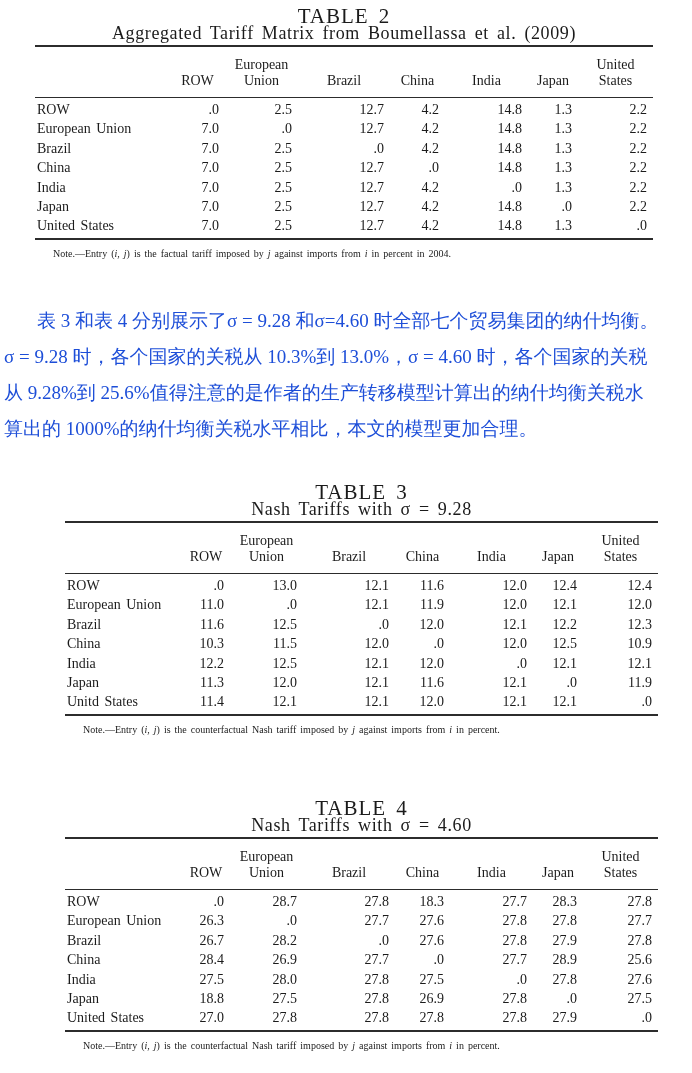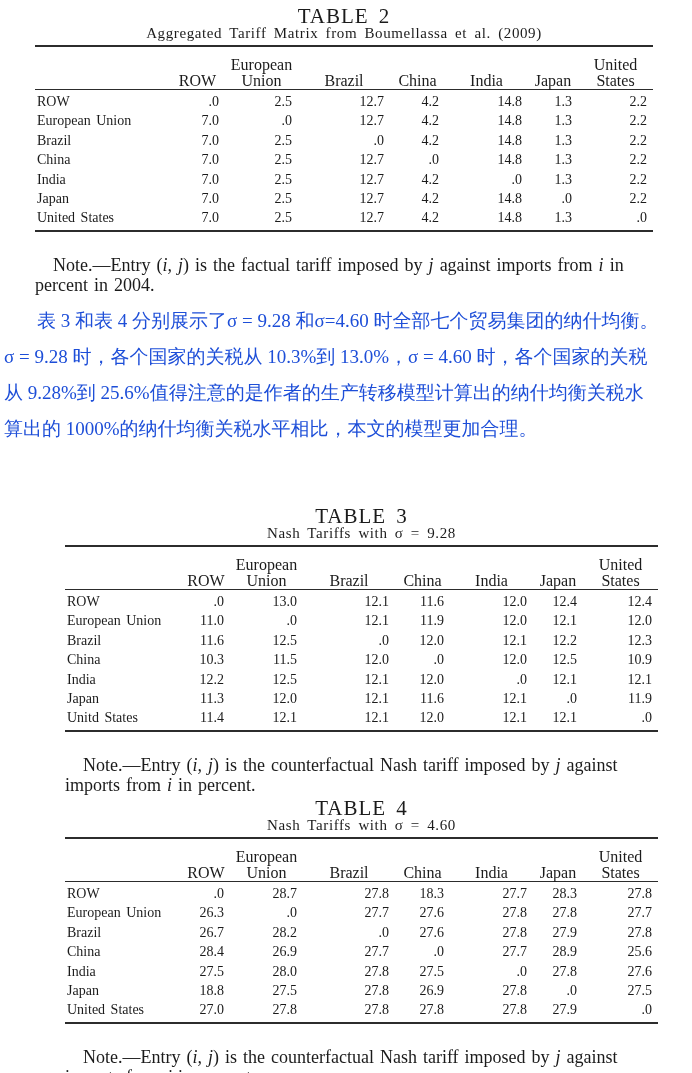--- a/index.html
+++ b/index.html
@@ -6,58 +6,58 @@
   html,body { background:#ffffff; }
   body {
     width:692px; height:1073px;
     position:relative;
     font-family:"Liberation Serif", serif;
     color:#1b1b1b;
     overflow:hidden;
   }
   .tbl-section { position:absolute; }
   #table2-section { top:8px;  left:35px; width:618px; }
-  #table3-section { top:508px; left:65px; width:593px; }
+  #table3-section { top:484px; left:65px; width:593px; }
   #table4-section { top:800px; left:65px; width:593px; }
 
   .tbl-title {
     text-align:center; font-size:21px; line-height:17px;
     letter-spacing:1px; word-spacing:4px; white-space:nowrap;
   }
   .tbl-subtitle {
-    text-align:center; font-size:15px; line-height:17px;
+    text-align:center; font-size:18px; line-height:17px;
     letter-spacing:0.6px; word-spacing:3px; white-space:nowrap;
   }
   table.data-table {
     width:100%; margin-top:3px;
     border-collapse:collapse; table-layout:fixed;
     border-top:2px solid #2c2c2c;
     border-bottom:2px solid #2c2c2c;
     font-size:14px;
   }
   table.data-table thead th {
-    font-weight:normal; font-size:16px; line-height:16px;
+    font-weight:normal; font-size:14px; line-height:16px;
     white-space:pre-line; vertical-align:bottom;
-    text-align:center; padding:10px 0 0 0;
+    text-align:center; padding:10px 0 8px 0;
     border-bottom:1.5px solid #2c2c2c;
   }
   table.data-table thead th.lbl { text-align:left; }
   table.data-table td {
     text-align:right; padding:1.7px 6px 1.7px 0;
     line-height:16px; white-space:nowrap;
   }
   table.data-table td.lbl {
     text-align:left; padding-left:2px; padding-right:0;
     word-spacing:2px;
   }
   tbody tr:first-child td { padding-top:4px; }
   tbody tr:last-child td  { padding-bottom:4px; }
 
   .note {
-    margin-top:24px; font-size:18px; line-height:19.5px;
+    margin-top:4px; font-size:10px; line-height:19.5px;
     text-indent:18px; word-spacing:1.5px; color:#1b1b1b;
   }
   #para-section {
     position:absolute; top:303px; left:4px; width:686px;
     font-size:19px; line-height:36px; color:#1d4ed8;
   }
   #para-section .cn-line { white-space:nowrap; }
   #para-section .cn-line.indent { padding-left:33px; }
 </style>
 </head>

